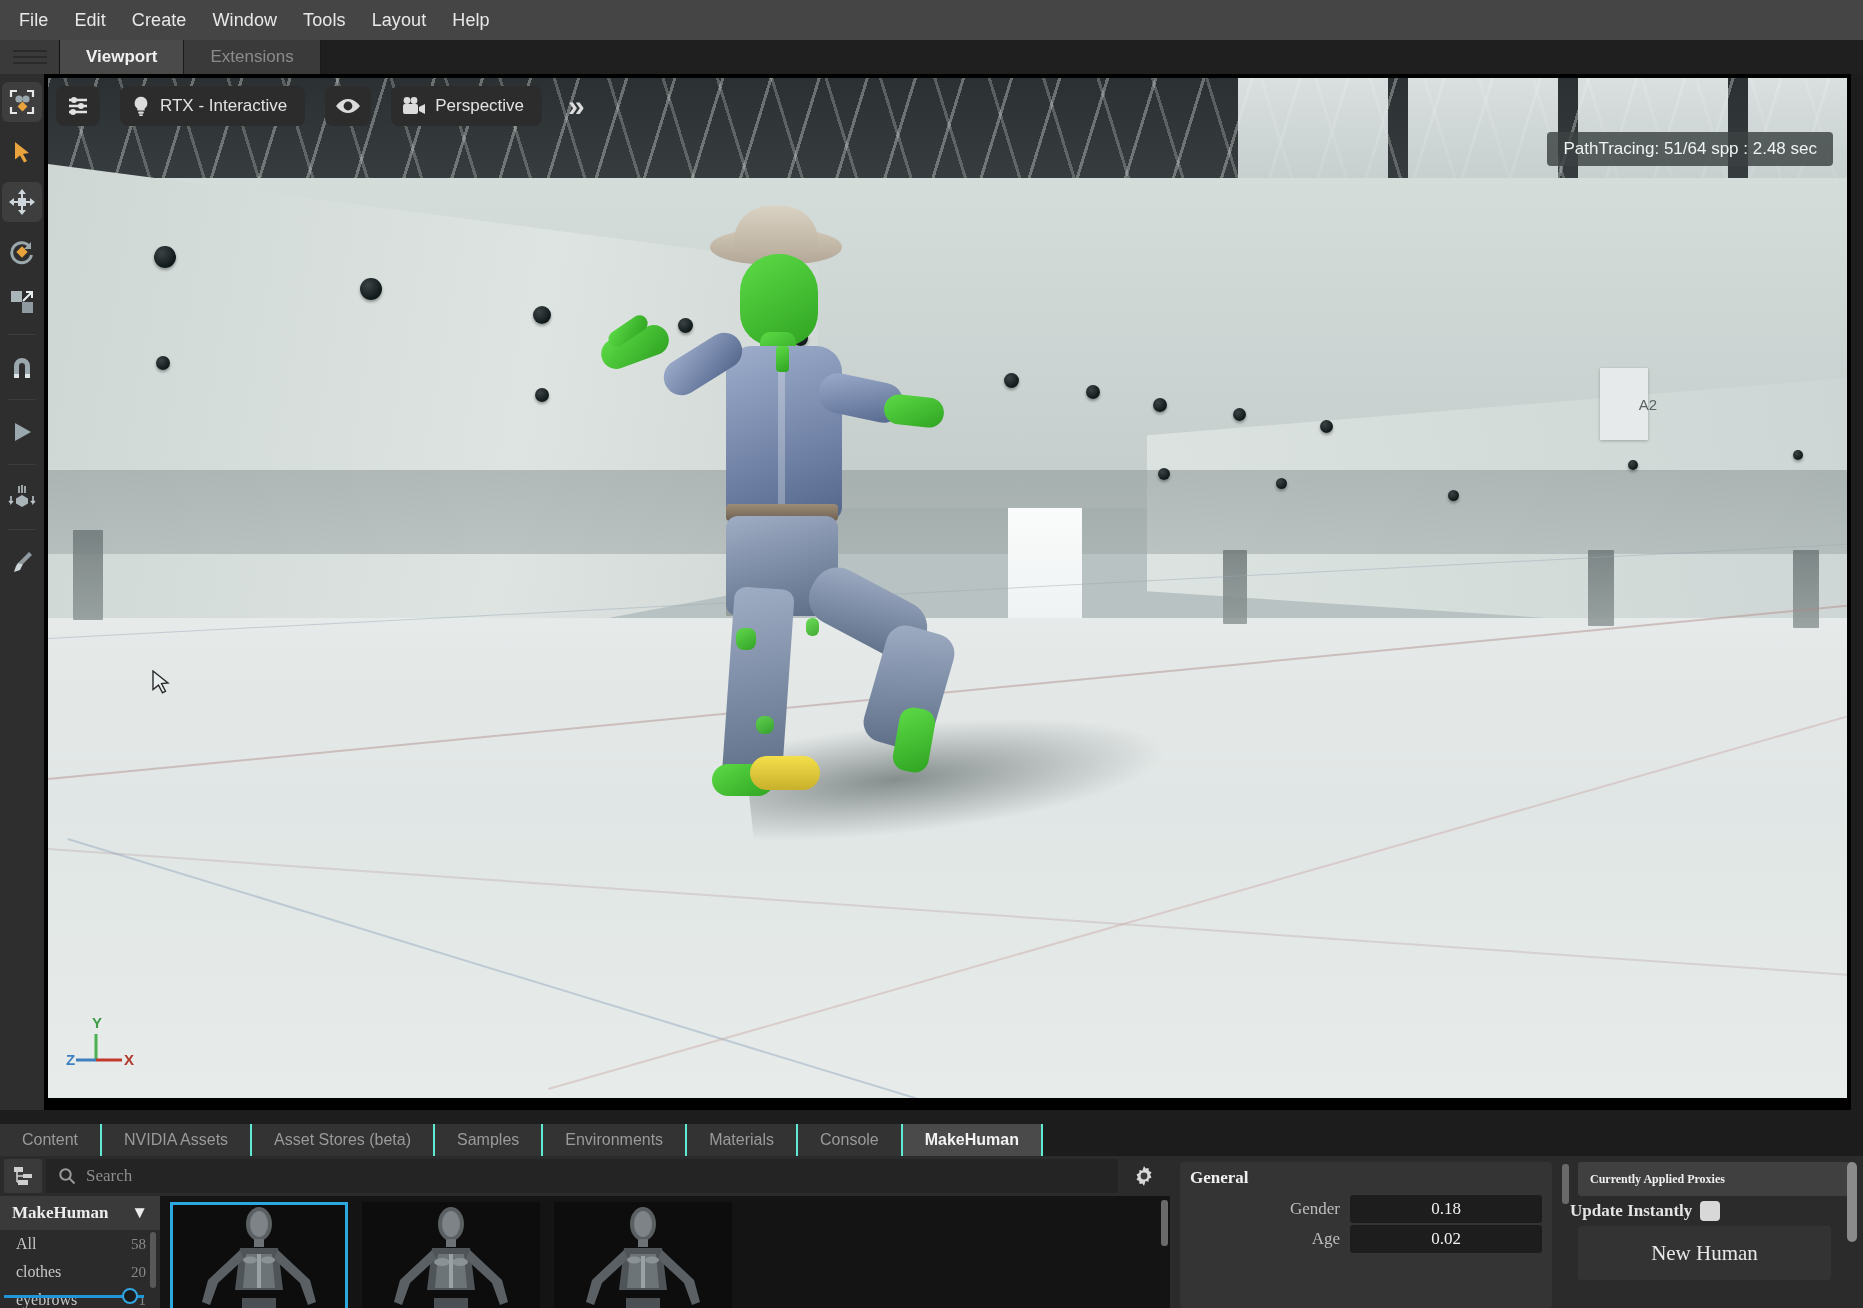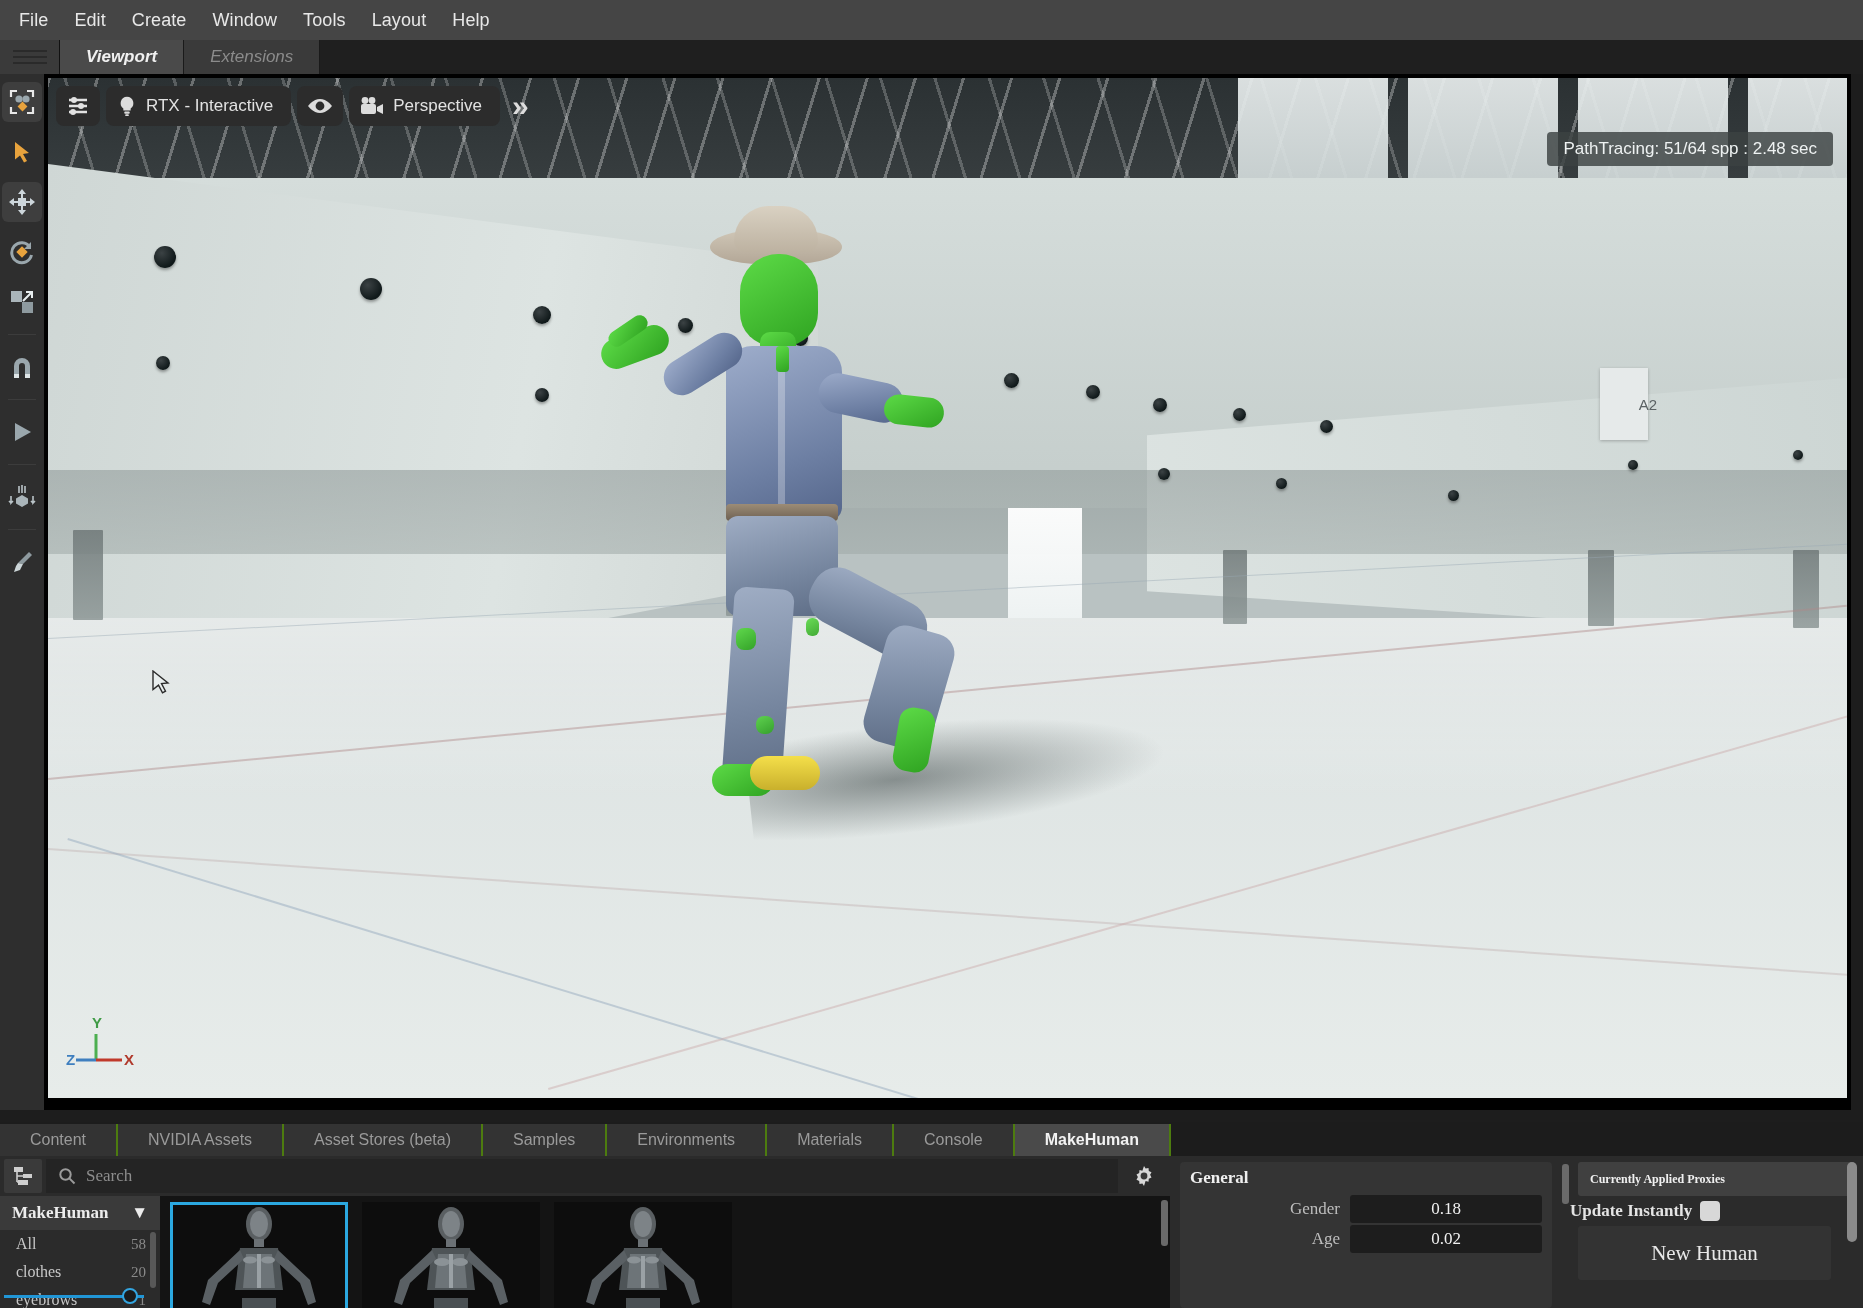--- a/index.html
+++ b/index.html
@@ -19,21 +19,21 @@
     display: flex; align-items: center; padding-left: 8px; gap: 4px;
   }
   .menu-item {
     font-size: 18px; color: #e8e8e8; padding: 4px 11px; border-radius: 2px;
     white-space: nowrap; letter-spacing: .1px;
   }
 
   
   .tabstrip {
     position: absolute; top: 40px; left: 0; width: 1863px; height: 34px;
-    background: #1f1f1f; display: flex; align-items: flex-start; font-style: italic;
+    background: #1f1f1f; display: flex; align-items: flex-start;
   }
   .hamburger {
     width: 60px; height: 34px; background: #3a3a3a;
     display: flex; flex-direction: column; justify-content: center;
     align-items: center; gap: 4px; border-right: 1px solid #111;
   }
   .hamburger span { display: block; width: 34px; height: 2px; background: #2a2a2a; }
   .vtab {
     height: 34px; padding: 0 26px; display: flex; align-items: center;
     font-size: 17px; background: #3a3a3a; color: #8b8b8b;
@@ -120,21 +120,21 @@
   .shirt { background: linear-gradient(160deg, #9eadcb, #6d7fa3 65%, #54658a); }
   .jeans { background: linear-gradient(165deg, #9fadc4, #76869f 60%, #5d6c85); }
   .shadow-blob {
     position: absolute; left: 700px; top: 640px; width: 420px; height: 110px;
     background: radial-gradient(ellipse at 35% 50%, rgba(60,70,70,.55), rgba(120,130,130,0) 70%);
     transform: rotate(-6deg);
   }
 
   
   .vp-toolbar {
-    position: absolute; top: 8px; left: 8px; display: flex; align-items: center; gap: 6px;
+    position: absolute; top: 8px; left: 8px; display: flex; align-items: center; gap: 20px;
     z-index: 30;
   }
   .vp-btn {
     height: 40px; min-width: 40px; border-radius: 8px; background: #2c2c2c;
     display: flex; align-items: center; justify-content: center; gap: 8px;
     padding: 0 10px; color: #e2e2e2; font-size: 17px; white-space: nowrap;
   }
   .vp-btn.wide { padding-right: 18px; }
   .chevron { color: #dcdcdc; font-size: 30px; padding: 0 6px; font-weight: bold; }
   .hud-pill {
@@ -160,23 +160,23 @@
   }
   .rail-btn.sel { background: #3e3e3e; }
   .rail-div { width: 28px; height: 1px; background: #3c3c3c; margin: 2px 0 10px; }
 
   
   .bottom-tabs {
     position: absolute; top: 1122px; left: 0; width: 1863px; height: 34px;
     background: #1c1c1c; display: flex; align-items: flex-end;
   }
   .btab {
-    height: 32px; padding: 0 30px; display: flex; align-items: center;
+    height: 32px; padding: 0 22px; display: flex; align-items: center;
     font-size: 16px; background: #333333; color: #9a9a9a;
-    border-right: 2px solid #4d7c0f; white-space: nowrap;
+    border-right: 2px solid #5eead4; white-space: nowrap;
   }
   .btab.active { background: #4a4a4a; color: #f2f2f2; font-weight: bold; }
 
   
   .bottom-panel {
     position: absolute; top: 1156px; left: 0; width: 1863px; height: 152px;
     background: #2b2b2b; display: flex; font-family: Liberation Serif, serif;
   }
   .browser { position: relative; width: 1170px; height: 152px; background: #2b2b2b; }
   .searchrow { display: flex; align-items: center; height: 40px; gap: 0; }

